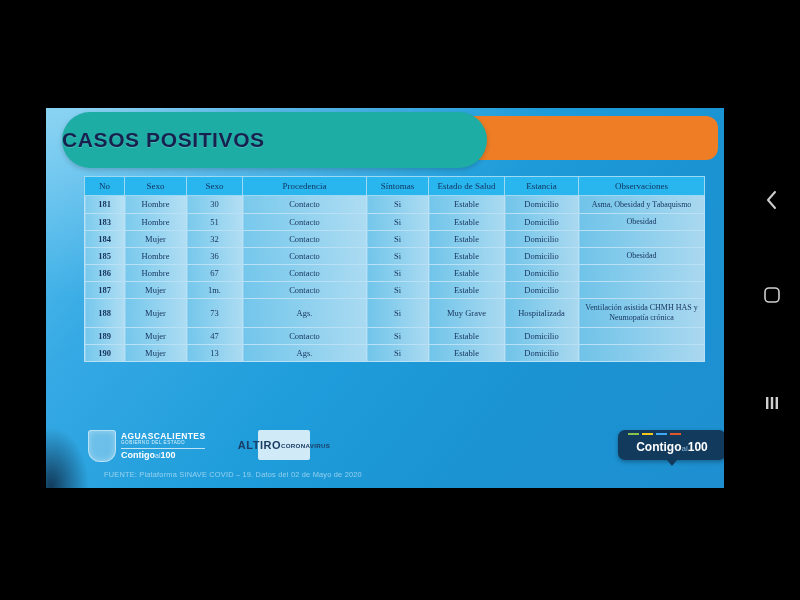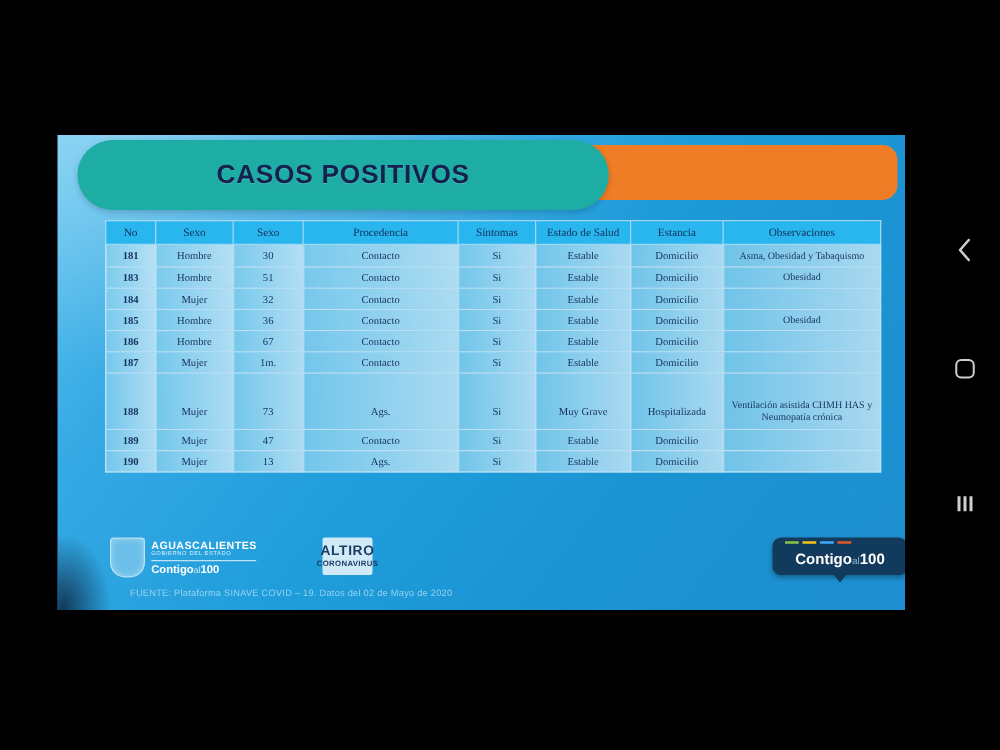--- a/index.html
+++ b/index.html
@@ -24,50 +24,50 @@
         background:radial-gradient(120% 90% at 8% 0%,rgba(255,255,255,.30),rgba(255,255,255,0) 55%);}
   #slide:after{content:"";position:absolute;left:-4px;bottom:-10px;width:90px;height:120px;
         background:radial-gradient(60% 70% at 10% 90%,rgba(8,24,48,.75),rgba(8,24,48,0) 70%);}
 
   
   #accent-bar{position:absolute;left:392px;top:8px;width:280px;height:44px;
         background:#ee7d26;border-radius:0 12px 12px 0;}
   
   #title-banner{position:absolute;left:16px;top:4px;width:425px;height:56px;
         background:#1dada4;border-radius:30px 30px 30px 30px;
-        display:flex;align-items:center;justify-content:center;
+        display:flex;align-items:center;
         box-shadow:0 2px 5px rgba(0,0,0,.18);}
   #title-banner .ttl{color:#16214f;font-weight:bold;font-size:21px;letter-spacing:.6px;
         text-shadow:0 1px 0 rgba(255,255,255,.18);}
 
   
   #tbl-wrap{position:absolute;left:38px;top:68px;width:620px;}
   table{border-collapse:collapse;width:620px;table-layout:fixed;
         font-size:8.5px;color:#16325c;font-family:Liberation Serif, serif;}
   th{background:#29b6ee;color:#10305c;font-weight:normal;font-size:9px;
      border:1px solid #9fd8f2;padding:4px 2px;text-align:center;line-height:1.15;}
   td{border:1px solid #b9e0f4;padding:3px 2px;text-align:center;line-height:1.2;
      background:linear-gradient(90deg,rgba(133,207,238,.80),rgba(205,234,247,.80));}
   td.no{font-weight:bold;}
-  tr.tall td{padding-top:20px;padding-bottom:4px;}
+  tr.tall td{padding-top:4px;padding-bottom:4px;}
   .obs{font-size:8px;}
   #gob-logo{position:absolute;left:42px;top:322px;display:flex;align-items:center;gap:5px;}
   .shield{width:26px;height:30px;border-radius:3px 3px 12px 12px;
      background:rgba(255,255,255,.30);border:1px solid rgba(255,255,255,.55);
      box-shadow:inset 0 0 6px rgba(255,255,255,.35);}
   .gob-txt{display:flex;flex-direction:column;line-height:1;}
   .gob-1{font-size:8.5px;font-weight:bold;color:#fff;letter-spacing:.4px;}
   .gob-2{font-size:4.6px;color:#dff1fb;letter-spacing:.5px;margin-top:1px;}
   .gob-rule{height:1px;background:rgba(255,255,255,.7);margin:2px 0 2px 0;}
   .gob-3{font-size:9px;font-weight:bold;color:#fff;}
   .gob-3 em{font-style:normal;font-weight:normal;font-size:7px;color:#cfe8f7;}
 
-  #altiro{position:absolute;left:212px;top:322px;width:40px;height:30px;
+  #altiro{position:absolute;left:212px;top:322px;width:52px;height:30px;
      background:rgba(233,245,250,.88);border-radius:2px;
-     display:flex;flex-direction:column;align-items:center;justify-content:center;}
+     display:flex;align-items:center;justify-content:center;}
   .altiro-1{font-size:11px;font-weight:bold;color:#1b3c63;letter-spacing:.5px;line-height:1;}
   .altiro-2{font-size:6.2px;font-weight:bold;color:#1b3c63;letter-spacing:.3px;margin-top:1px;}
 
   #contigo{position:absolute;left:572px;top:322px;width:108px;height:30px;
      background:#123a5c;border-radius:7px;display:flex;align-items:center;
      justify-content:center;box-shadow:0 2px 4px rgba(0,0,0,.3);}
   #contigo:after{content:"";position:absolute;left:50%;bottom:-6px;margin-left:-5px;
      border-left:5px solid transparent;border-right:5px solid transparent;
      border-top:6px solid #123a5c;}
   .c-dashes{position:absolute;top:3px;left:10px;display:flex;gap:3px;}

